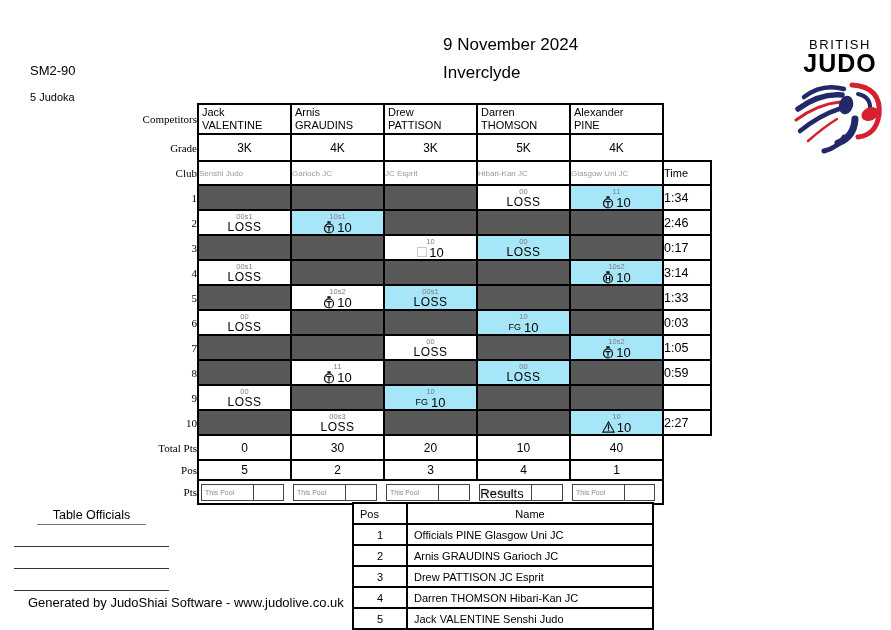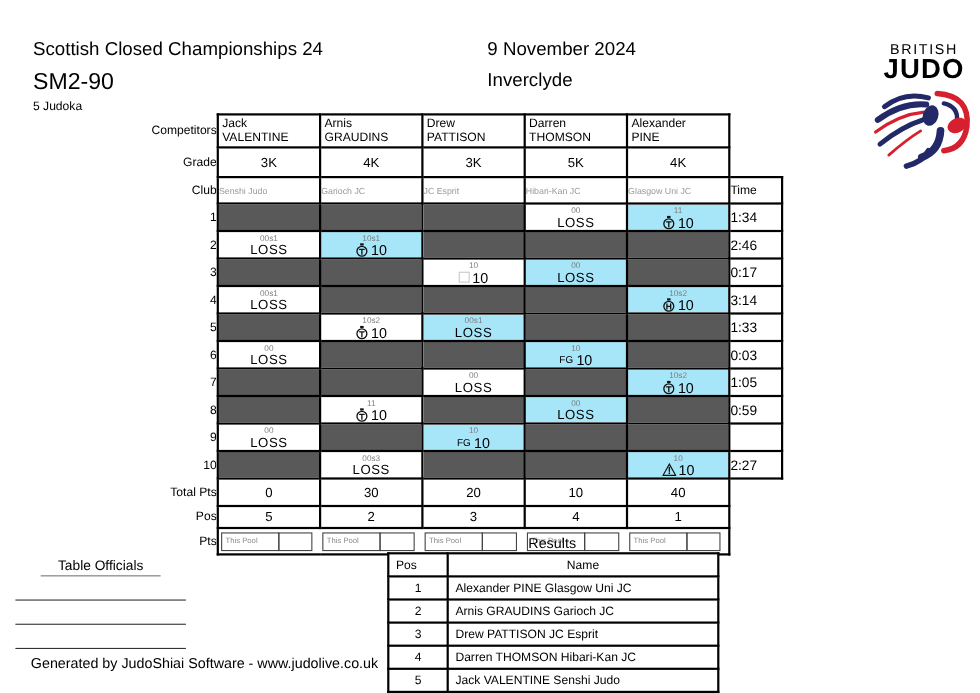--- a/index.html
+++ b/index.html
@@ -1,34 +1,34 @@
 <!DOCTYPE html>
 <html><head>
 <meta charset="utf-8">
 <style>
   html,body{margin:0;padding:0;background:#fff;}
   .page{position:relative;width:891px;height:630px;background:#fff;overflow:hidden;
         font-family:"Liberation Sans","DejaVu Sans",sans-serif;color:#000;}
   .abs{position:absolute;}
   
   .title{left:30px;top:35px;font-size:17px;}
-  .category{left:30px;top:63px;font-size:21px;}
+  .category{left:30px;top:63px;font-size:13px;}
   .judoka{left:30px;top:91px;font-size:11px;}
   .date{left:443px;top:35px;font-size:17px;}
   .venue{left:443px;top:63px;font-size:17px;text-align:center;}
   
   .logo{left:792px;top:38px;width:96px;text-align:center;}
   .logo .l1{font-size:13px;font-weight:normal;letter-spacing:1.5px;line-height:14px;}
   .logo .l2{font-size:25px;font-weight:bold;letter-spacing:1px;line-height:23px;}
   .logo svg{margin-top:2px;}
   
   table.sheet{position:absolute;left:0;top:103px;border-collapse:collapse;table-layout:fixed;}
   table.sheet td{padding:0;vertical-align:middle;overflow:hidden;}
   td.b{border:2px solid #000;background:#fff;}
-  td.lbl{border:none;text-align:right;padding-right:5px;font-size:11px;background:#fff;}
+  td.lbl{border:none;text-align:right;padding-right:5px;font-size:11px;background:#fff;font-family:Liberation Serif, serif;}
   td.ghost{border:none;background:#fff;}
   td.g{border:2px solid #000;background:var(--gray,#595959);}
   td.blue{background:var(--blue,#A7E6F8);}
   td.white{background:#fff;}
   tr.r-comp td{height:28px;} tr.r-grade td{height:25px;} tr.r-club td{height:22px;}
   tr.r-match td{height:23px;} tr.r-tot td{height:23px;} tr.r-wins td{height:18px;}
   tr.r-pos td{height:18px;} tr.r-pts td{height:22px;}
   .fn,.ln{font-size:11px;line-height:13px;padding-left:3px;text-align:left;}
   td.grade{font-size:12px;text-align:center;}
   td.club{font-size:8px;color:#9a9a9a;text-align:left;padding-left:3px;}
@@ -62,21 +62,20 @@
   table.results tr.hdr td.pos{text-align:left;padding-left:6px;}
   table.results tr.hdr td.name{text-align:center;padding-left:0;}
   
   .footer{left:28px;top:595px;font-size:13px;}
 </style>
 </head>
 <body>
 
 <div class="page" style="--blue: #A7E6F8; --gray: #595959;">
 
-  <div class="abs title">Scottish Closed Championships 24</div>
   <div class="abs category">SM2-90</div>
   <div class="abs judoka">5 Judoka</div>
   <div class="abs date">9 November 2024</div>
   <div class="abs venue">Inverclyde</div>
 
   <div class="abs logo">
     <div class="l1">BRITISH</div>
     <div class="l2">JUDO</div>
     <span>
       <svg width="92" height="80" viewBox="0 0 92 80">
@@ -443,21 +442,21 @@
           <col style="width:54px">
           <col style="width:246px">
         </colgroup>
         <tbody>
           <tr class="hdr">
             <td class="pos">Pos</td>
             <td class="name">Name</td>
           </tr>
           <tr>
             <td class="pos">1</td>
-            <td class="name">Alexander PINE Glasgow Uni JC</td>
+            <td class="name">Officials PINE Glasgow Uni JC</td>
           </tr>
           <tr>
             <td class="pos">2</td>
             <td class="name">Arnis GRAUDINS Garioch JC</td>
           </tr>
           <tr>
             <td class="pos">3</td>
             <td class="name">Drew PATTISON JC Esprit</td>
           </tr>
           <tr>

